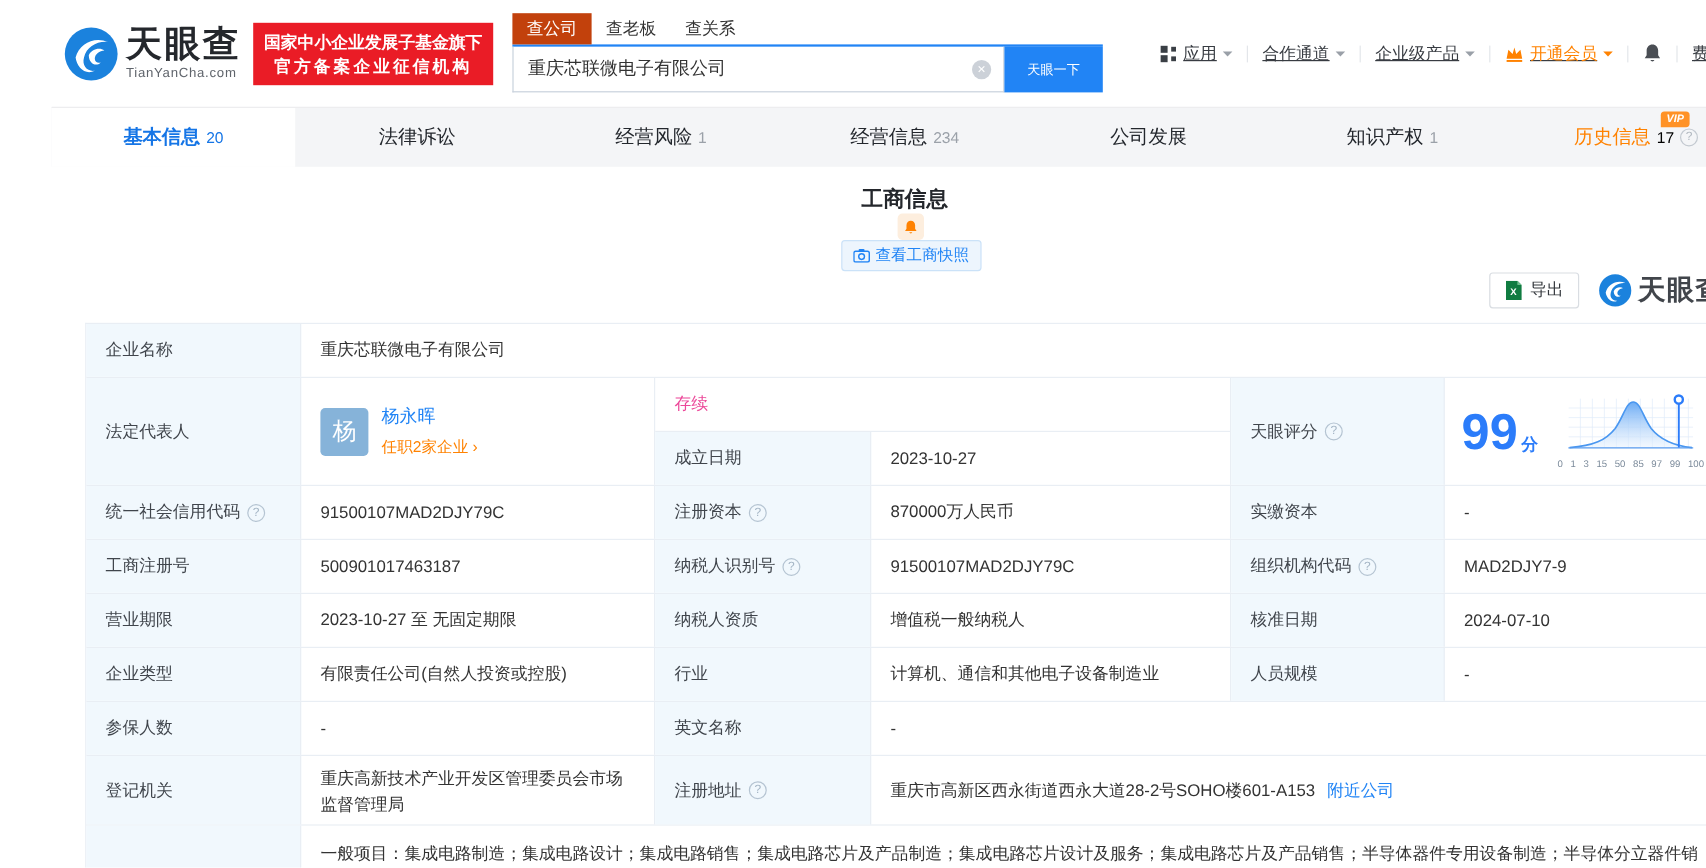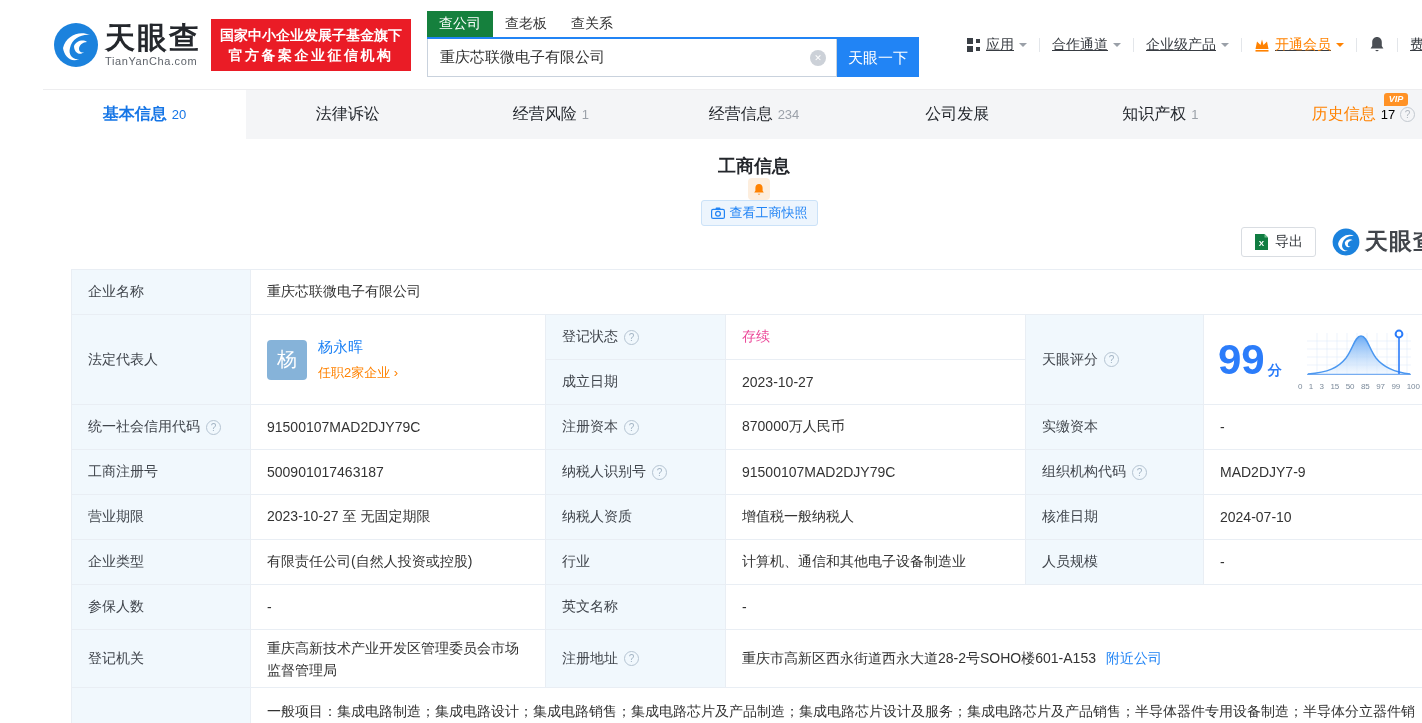--- a/index.html
+++ b/index.html
@@ -13,28 +13,28 @@
   .logo-txt { margin-left:6px; }
   .brand { font-size:30px; font-weight:bold; color:#24272c; letter-spacing:2px; line-height:30px; }
   .domain { font-size:11px; color:#5f646b; letter-spacing:.6px; margin-top:2px; }
   .cert { margin-left:10px; background:#ea1c26; color:#fff; text-align:center;
     font-size:14px; font-weight:bold; padding:6px 9px; line-height:20px; }
   .cert div:last-child { letter-spacing:2.5px; }
 
   .search { margin-left:16px; width:492px; }
   .stabs { display:flex; align-items:flex-end; height:27px; border-bottom:2px solid #2184f5; }
   .stab { font-size:14px; color:#333; padding:4px 12px; cursor:pointer; }
-  .stab.active { background:#15803d; color:#fff; }
+  .stab.active { background:#c2410c; color:#fff; }
   .sbox { display:flex; height:38px; position:relative; }
   .sbox input { flex:1; border:1px solid #c9d2dd; border-top:none; padding:0 38px 0 12px;
     font-size:15px; color:#333; outline:none; font-family:inherit; }
   .clear { position:absolute; right:93px; top:11px; width:16px; height:16px; border-radius:50%;
     background:#ccd1d8; cursor:pointer; }
   .clear::after { content:"✕"; display:block; color:#fff; font-size:9px; line-height:16px; text-align:center; }
-  .sbtn { width:82px; background:#2184f5; color:#fff; font-size:15px; border:none; cursor:pointer; font-family:inherit; }
+  .sbtn { width:82px; background:#2184f5; color:#fff; font-size:11px; border:none; cursor:pointer; font-family:inherit; }
 
   .nav { margin-left:auto; display:flex; align-items:center; font-size:14px; color:#383c42;text-decoration:underline; }
   .nav-item { display:flex; align-items:center; gap:5px; cursor:pointer; white-space:nowrap; }
   .caret { width:0; height:0; border:4px solid transparent; border-top-color:#9aa0a8; margin-top:4px; }
   .vip-nav { color:#ff8201; }
   .vip-nav .caret { border-top-color:#ff8201; }
   .sep { width:1px; height:14px; background:#e3e6ea; margin:0 12px; }
 
   
   .tabstrip { display:flex; height:50px; background:#f4f5f7; border-top:1px solid #ededef; }
@@ -252,24 +252,20 @@
       <div class="cell l w1">法定代表人</div>
       <div class="cell w2">
         <span class="avatar">杨</span>
         <span>
           <span class="rep-name" style="display:block">杨永晖</span>
           <span class="rep-pos" style="display:block">任职2家企业</span>
         </span>
       </div>
       <div class="sub">
         <div class="sub-row">
-          <div class="cell l w3">
-            <span>登记状态</span>
-            <span class="q"></span>
-          </div>
           <div class="cell grow green">存续</div>
         </div>
         <div class="sub-row">
           <div class="cell l w3">成立日期</div>
           <div class="cell grow">2023-10-27</div>
         </div>
       </div>
       <div class="cell l w5">
         <span>天眼评分</span>
         <span class="q"></span>

